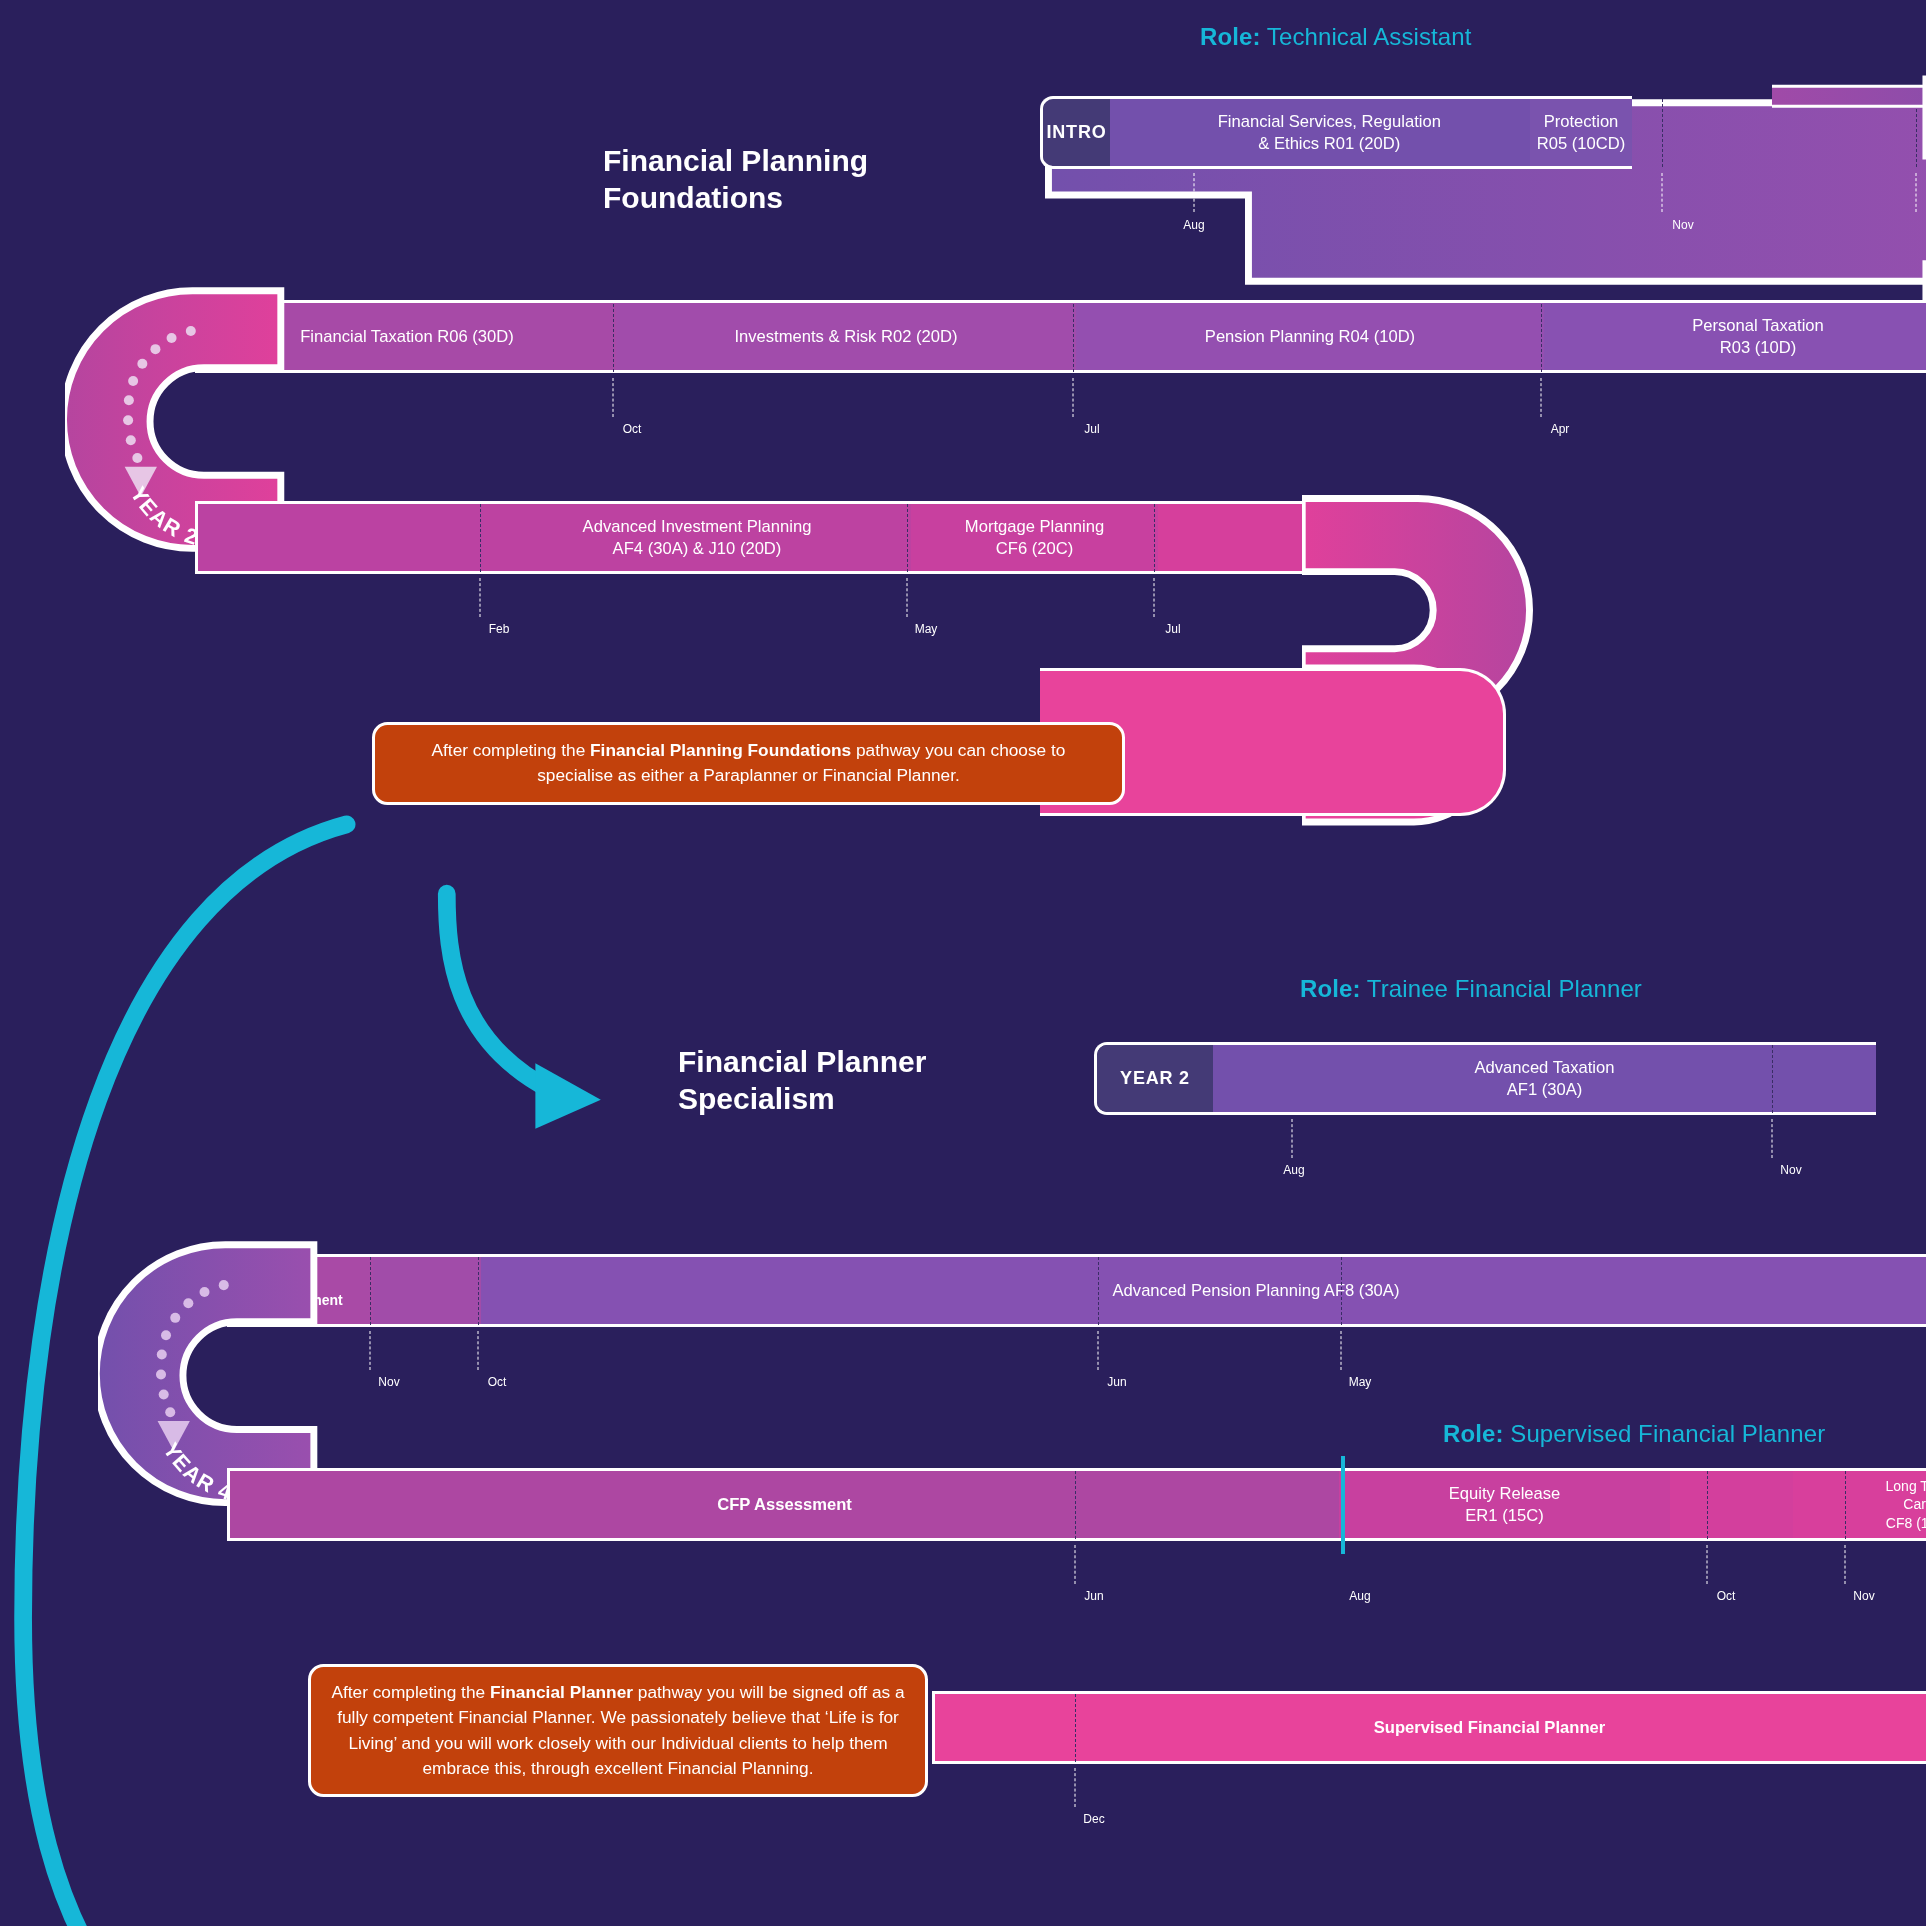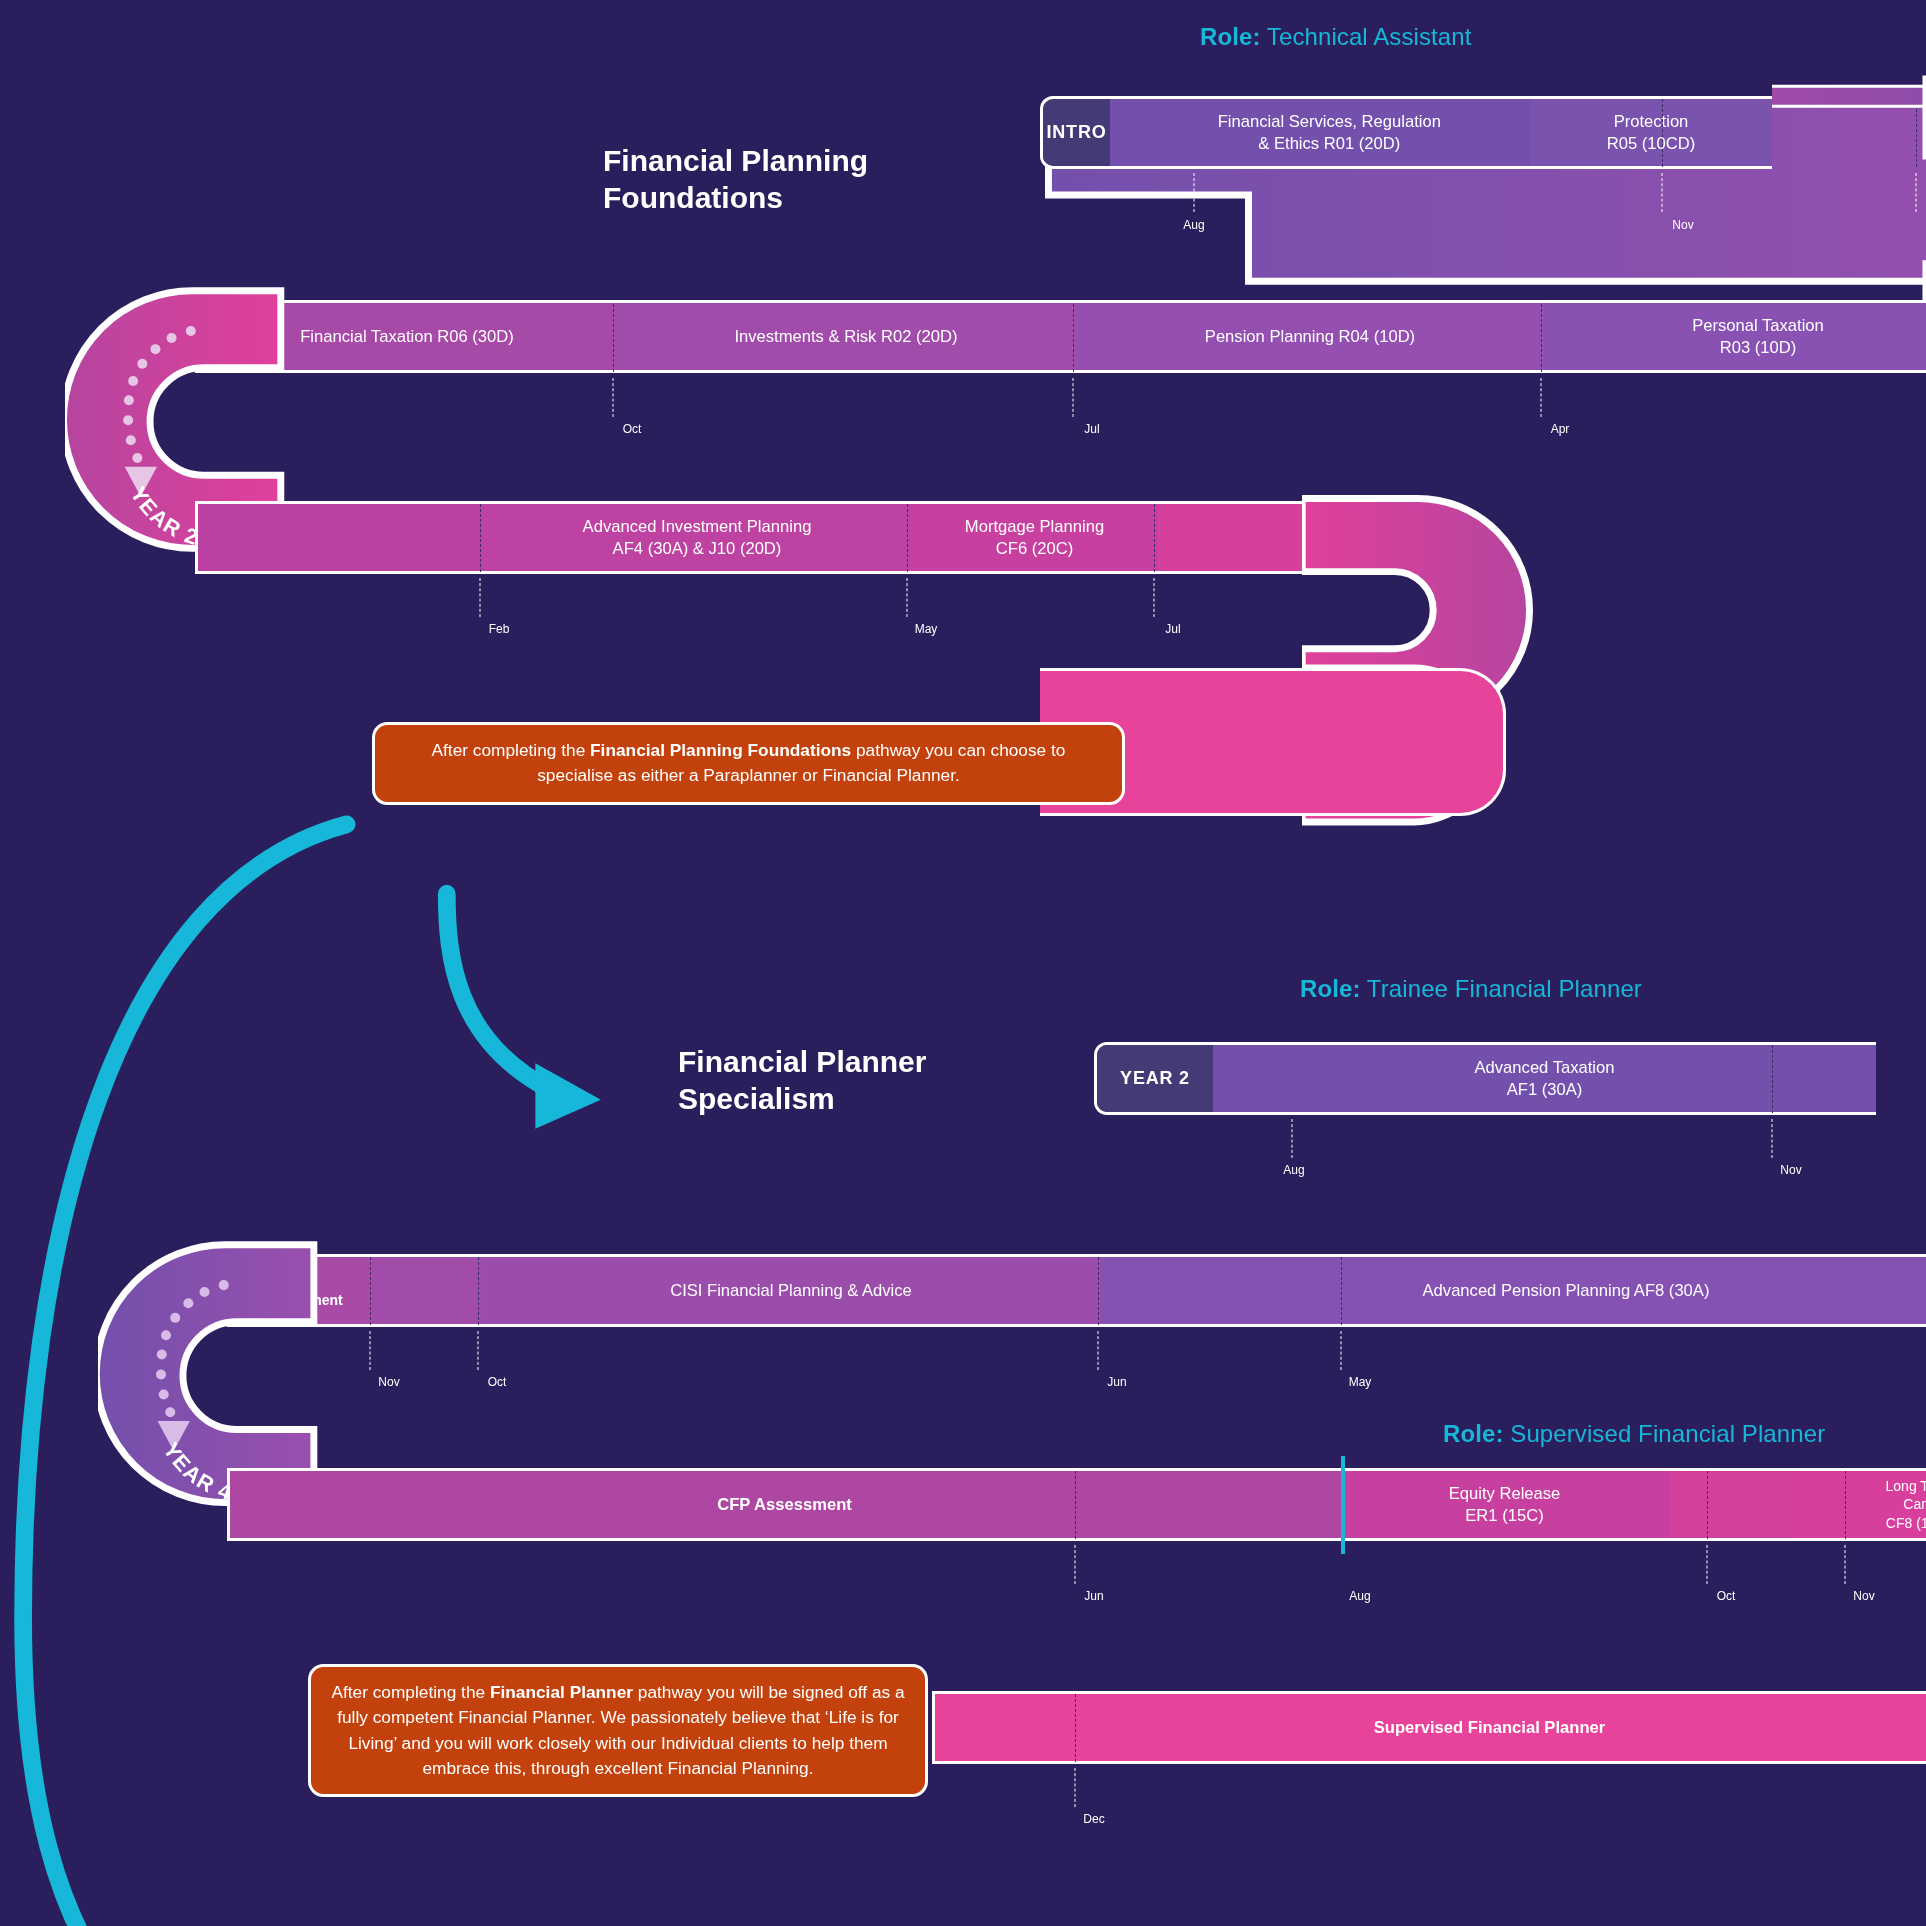--- a/index.html
+++ b/index.html
@@ -147,21 +147,21 @@
   <svg class="abs" style="left:1032px; top:92px;" width="1156" height="200" viewBox="0 0 3000 520">
 
     <path d="M 60,20 H 2630 a 240,240 0 0 1 0,480 H 460 a 0,0 0 0 0 0,0 L 60,500
              a 0,0 0 0 1 0,0 Z" fill="none"></path>
 
     <g>
       <path d="M40,28 H2600 a232,232 0 0 1 0,464 H 560 V 268 H 40 Z" fill="url(#gPurple)" stroke="#ffffff" stroke-width="18"></path>
     </g>
   </svg>
 
-  <div class="abs" style="left:1040px; top:96px; width:732px; height:73px;
+  <div class="abs" style="left:1040px; top:96px; width:592px; height:73px;
        display:flex; border-radius:13px 0 0 13px; overflow:hidden; border:3.5px solid #fff; border-right:none;">
     <div class="chip" style="width:67px;">INTRO</div>
     <div class="seg" style="flex:0 0 420px; background:#7350ac;padding-left:24px;">
       <span><span>Financial Services, Regulation</span><br>
       <span>&amp; Ethics R01 (20D)</span></span>
     </div>
     <div class="seg" style="flex:1; background:#7a53ae;">
       <span><span>Protection</span><br>
       <span>R05 (10CD)</span></span>
     </div>
@@ -321,23 +321,20 @@
     <text class="year-curve"><textPath href="#arcY3fp" startOffset="6%">YEAR 3</textPath></text>
   </svg>
 
   <div class="abs" style="left:227px; top:1254px; width:1807px; height:73px;
         display:flex; border:3.5px solid #fff; overflow:hidden;">
     <div class="seg small" style="flex:0 0 143px; background:#a94aa6; font-weight:700;">
       <span><span>CFP</span><br>
       <span>Assessment</span></span>
     </div>
     <div class="seg" style="flex:0 0 108px; background:#a14ca9;"></div>
-    <div class="seg" style="flex:0 0 620px; background:#9b4dab;">
-      <span>CISI Financial Planning &amp; Advice</span>
-    </div>
     <div class="seg" style="flex:1; background:#8551b2;">
       <span>Advanced Pension Planning AF8 (30A)</span>
     </div>
   </div>
   <div class="abs tickline" style="left:370px; top:1257px; height:68px;"></div>
   <div class="abs tickline" style="left:478px; top:1257px; height:68px;"></div>
   <div class="abs tickline" style="left:1098px; top:1257px; height:68px;"></div>
   <div class="abs tickline" style="left:1341px; top:1257px; height:68px;"></div>
 
   <div class="abs mtick" style="left:370px; top:1331px; height:39px;"></div>

